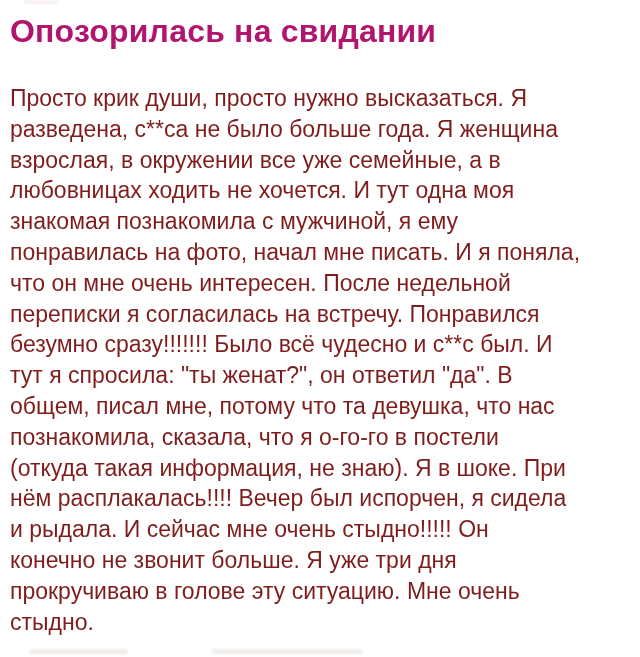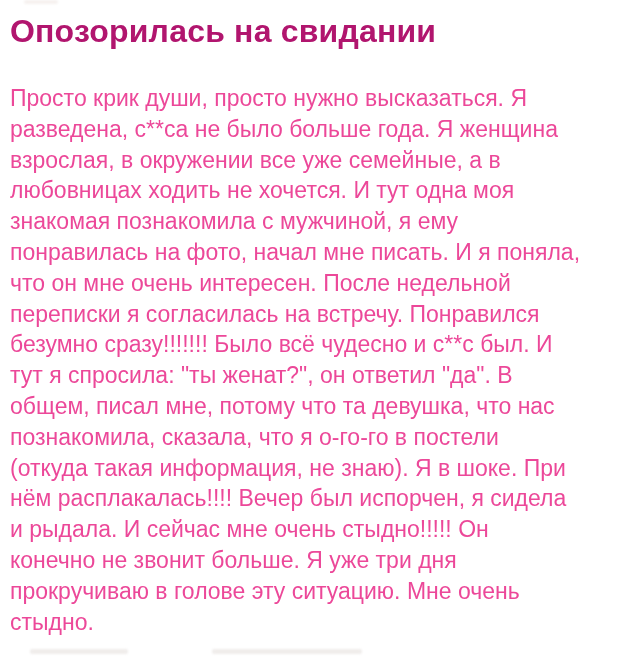--- a/index.html
+++ b/index.html
@@ -74,21 +74,21 @@
 </style>
 </head>
 <body>
 
 <div class="page">
 
   <div class="crop-artifact crop-artifact-top"></div>
 
   <h1 class="article-title" style="color: rgb(177, 21, 110);">Опозорилась на свидании</h1>
 
-  <div class="article-body" style="color: #ec4899;">Просто крик души, просто нужно высказаться. Я
+  <div class="article-body" style="color: #7f1d1d;">Просто крик души, просто нужно высказаться. Я
 разведена, с**са не было больше года. Я женщина
 взрослая, в окружении все уже семейные, а в
 любовницах ходить не хочется. И тут одна моя
 знакомая познакомила с мужчиной, я ему
 понравилась на фото, начал мне писать. И я поняла,
 что он мне очень интересен. После недельной
 переписки я согласилась на встречу. Понравился
 безумно сразу!!!!!!! Было всё чудесно и с**с был. И
 тут я спросила: "ты женат?", он ответил "да". В
 общем, писал мне, потому что та девушка, что нас

